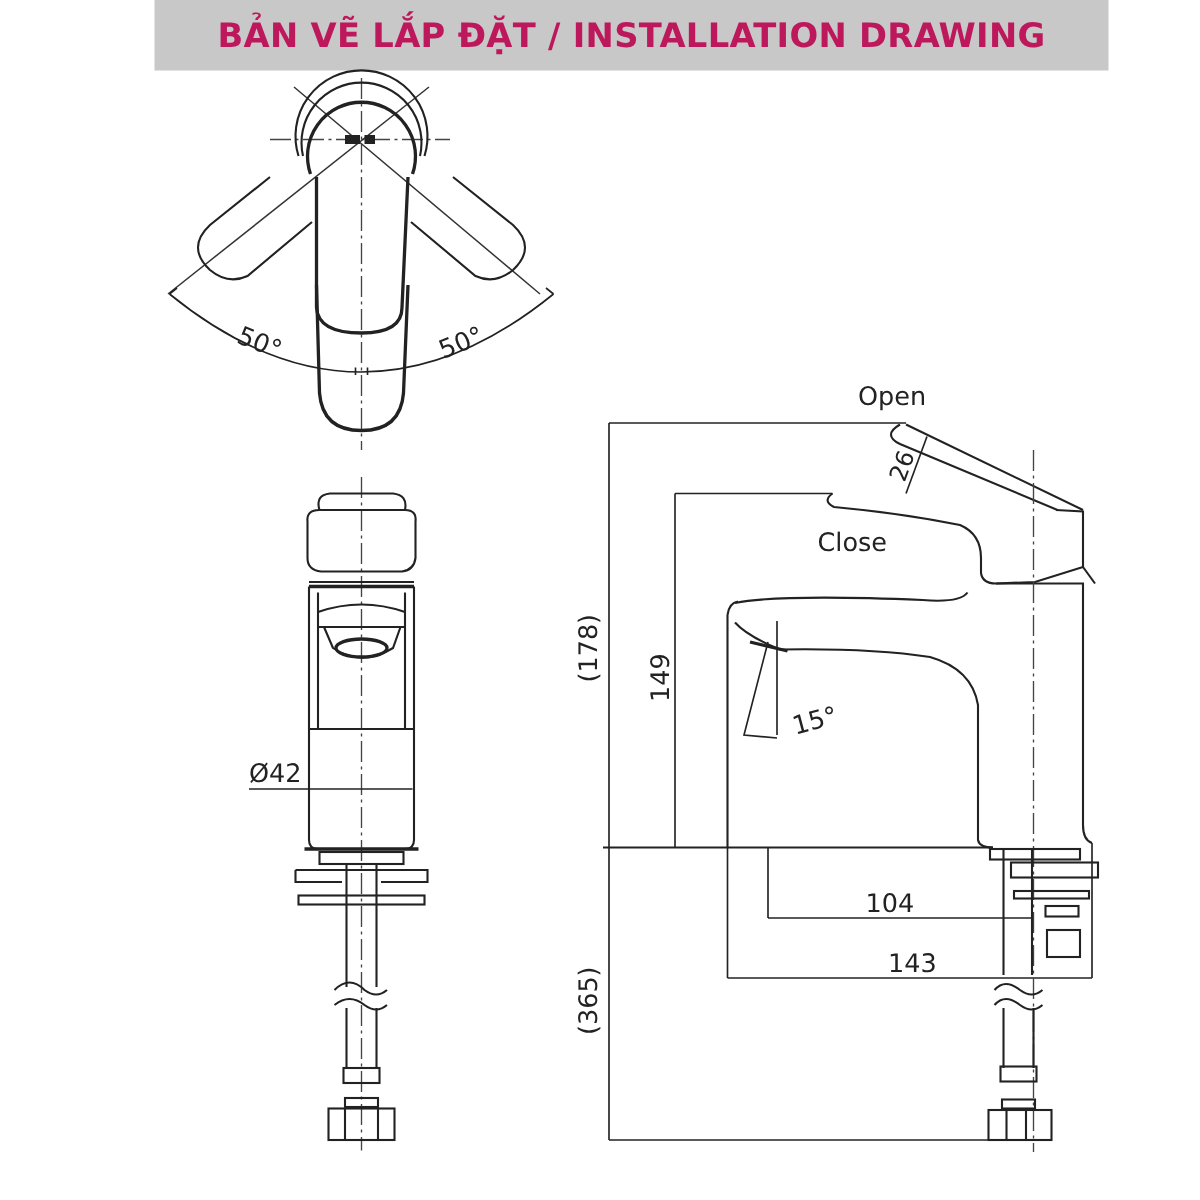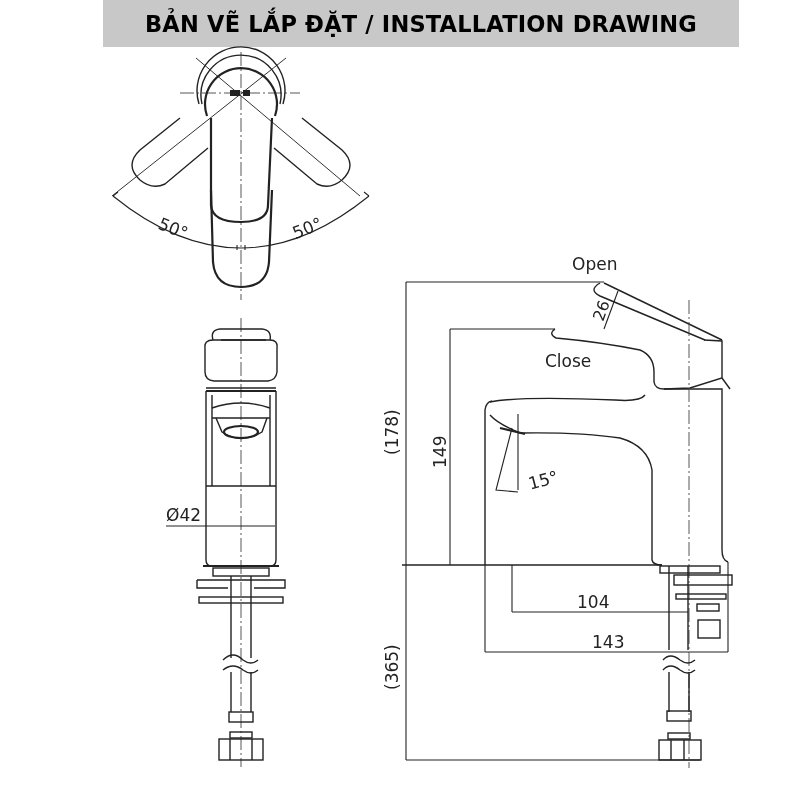--- a/index.html
+++ b/index.html
@@ -4,21 +4,21 @@
 <style>
   html, body { margin: 0; padding: 0; background: #ffffff; }
   body { width: 800px; height: 800px; position: relative; overflow: hidden; font-family: "DejaVu Sans", sans-serif; }
   .header {
     position: absolute; left: 103px; top: 0; width: 636px; height: 47px;
     background: #c8c8c8;
     display: flex; align-items: center; justify-content: center;
   }
   .header-title {
     font-family: "DejaVu Sans", sans-serif; font-weight: bold; font-size: 22.5px;
-    color: #000000; letter-spacing: 0.2px; white-space: nowrap;
+    color: #be185d; letter-spacing: 0.2px; white-space: nowrap;
   }
   svg.drawing { position: absolute; left: 0; top: 0; }
   .ln { stroke: #222; stroke-width: 1.4; fill: none; }
   .thk { stroke: #222; stroke-width: 2.2; fill: none; }
   .thin { stroke: #333; stroke-width: 1; fill: none; }
   .ctr { stroke: #444; stroke-width: 0.9; fill: none; stroke-dasharray: 14 3 2 3; }
   .dim { stroke: #222; stroke-width: 1.1; fill: none; }
   .lbl { font-family: "DejaVu Sans", sans-serif; fill: #222; font-size: 17px; }
   .lbl-sm { font-family: "DejaVu Sans", sans-serif; fill: #222; font-size: 16px; }
 </style>

